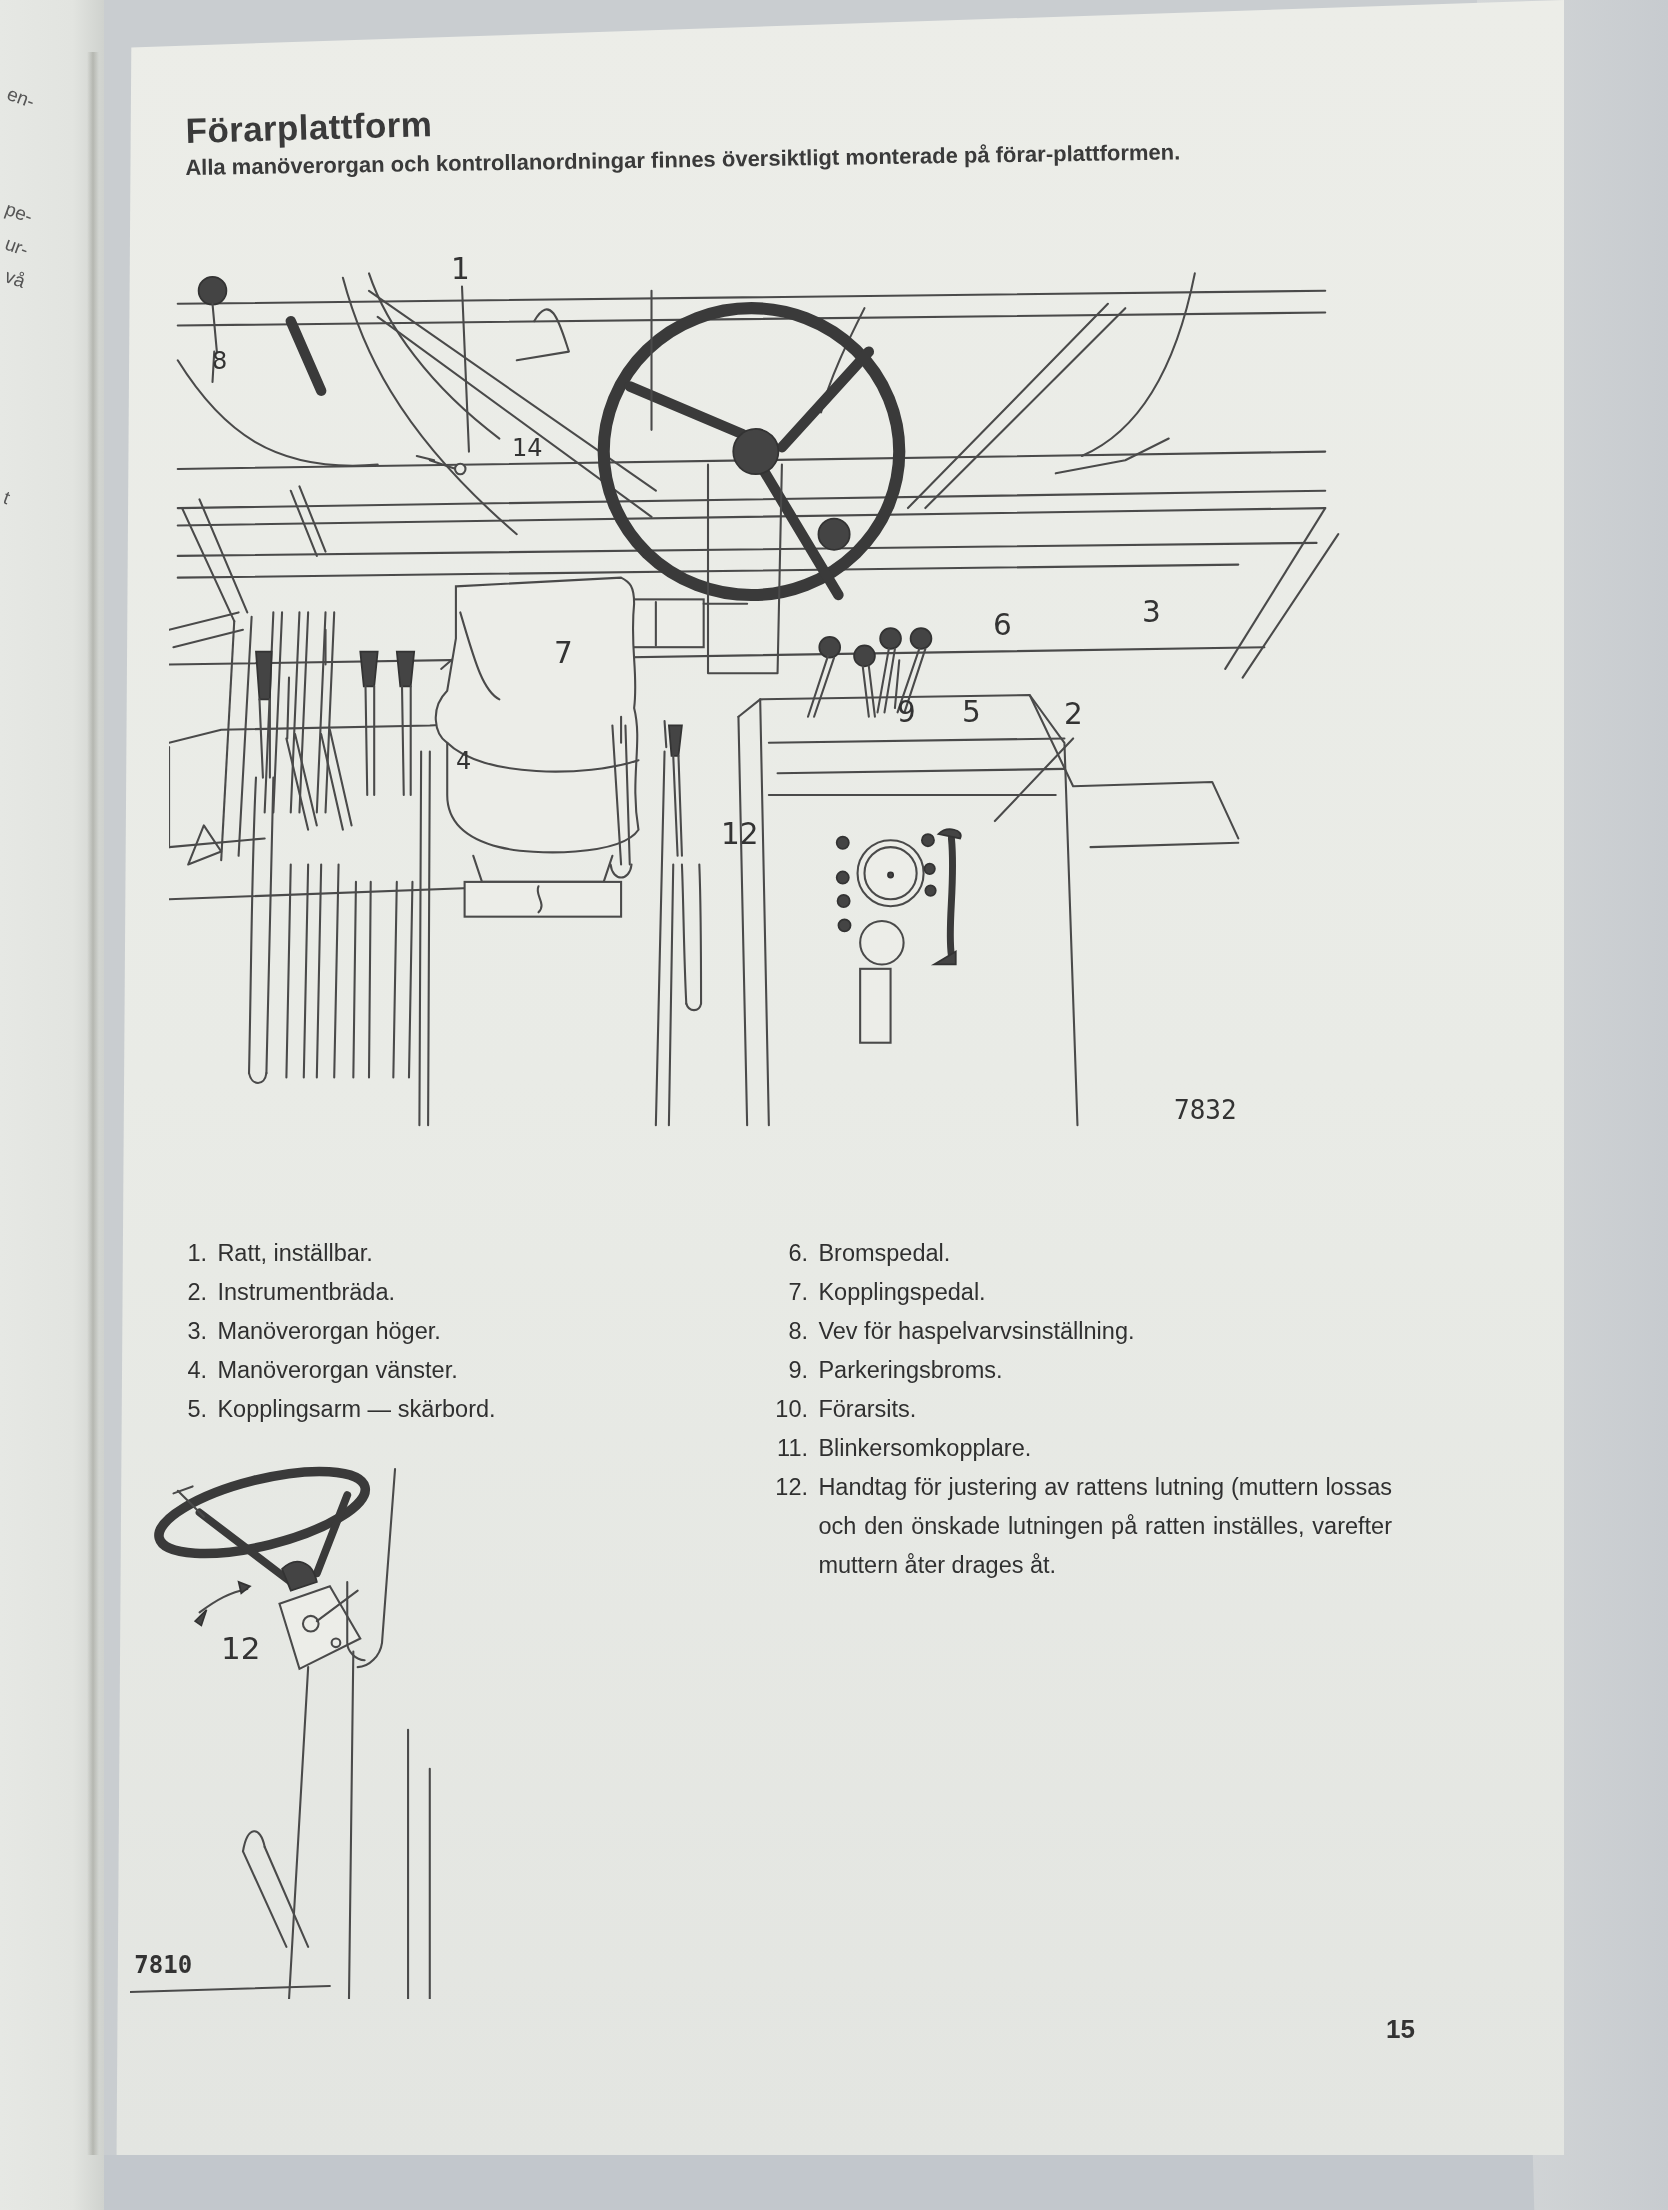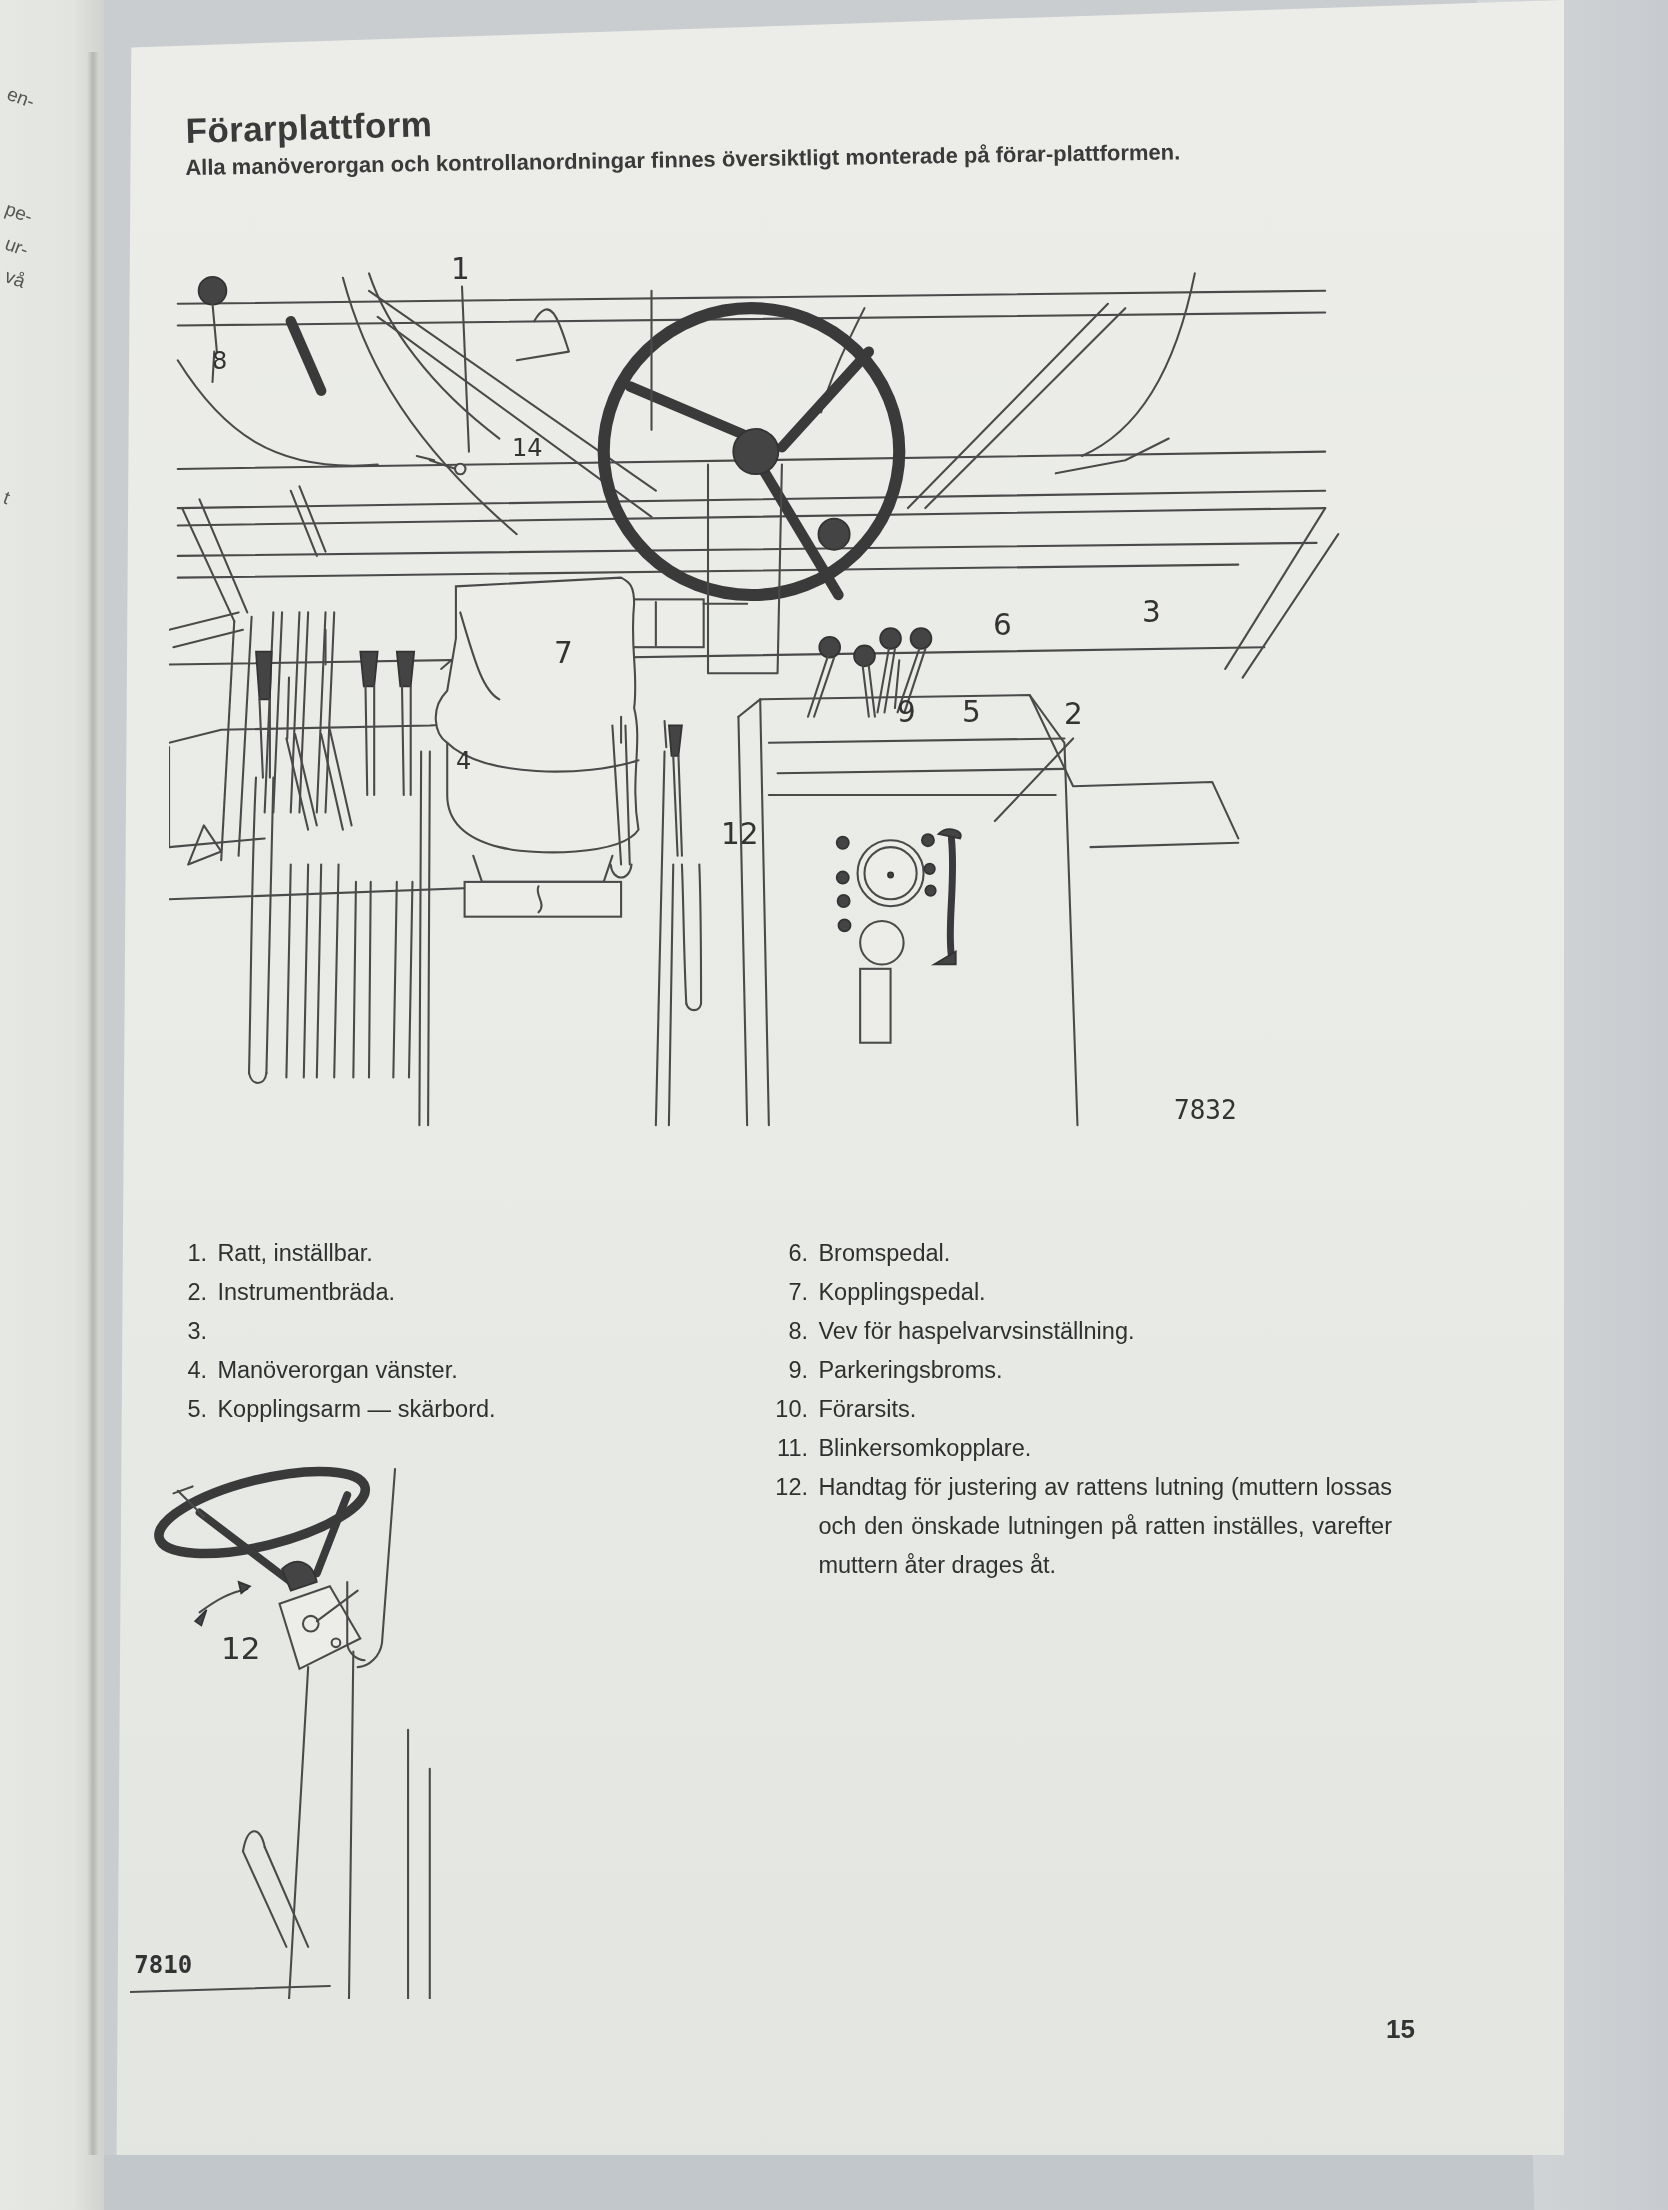--- a/index.html
+++ b/index.html
@@ -272,20 +272,21 @@
   <div class="legend-item">
       <span class="num">1.</span>
       <span class="txt">Ratt, inställbar.</span>
     </div>
   <div class="legend-item">
       <span class="num">2.</span>
       <span class="txt">Instrumentbräda.</span>
     </div>
   <div class="legend-item">
       <span class="num">3.</span>
+      <span class="txt">Manöverorgan höger.</span>
     </div>
   <div class="legend-item">
       <span class="num">4.</span>
       <span class="txt">Manöverorgan vänster.</span>
     </div>
   <div class="legend-item">
       <span class="num">5.</span>
       <span class="txt">Kopplingsarm — skärbord.</span>
     </div>
 </div>

